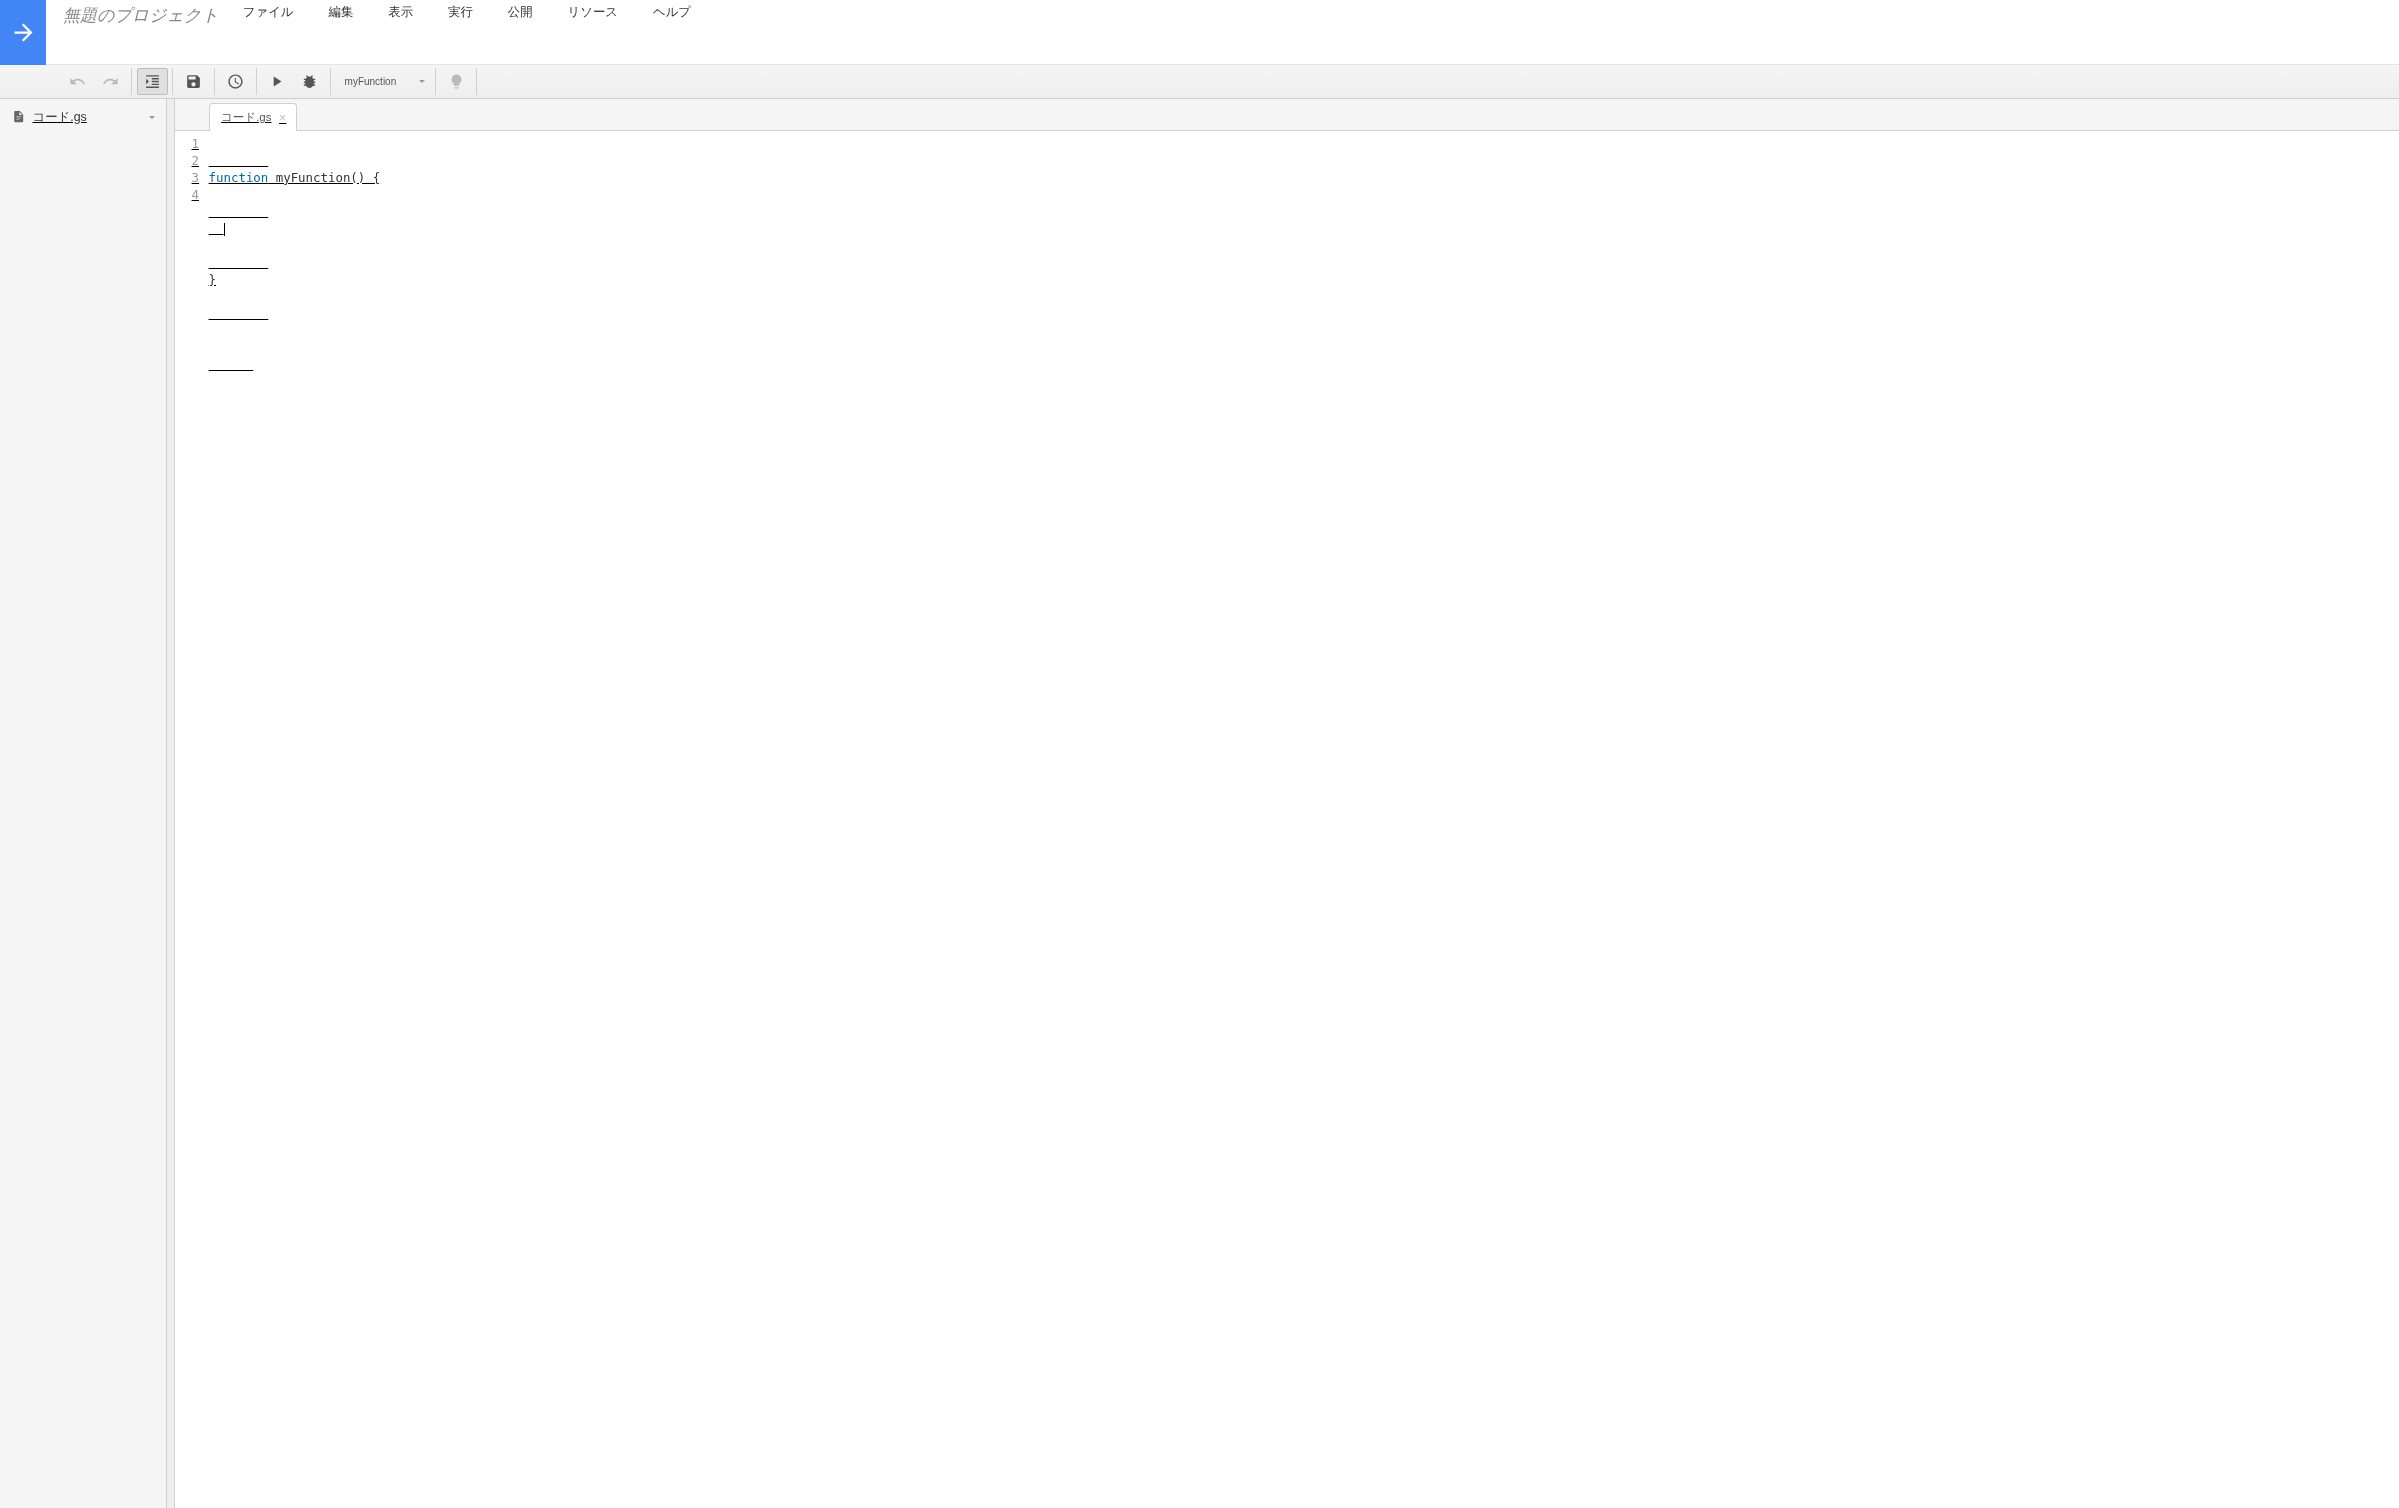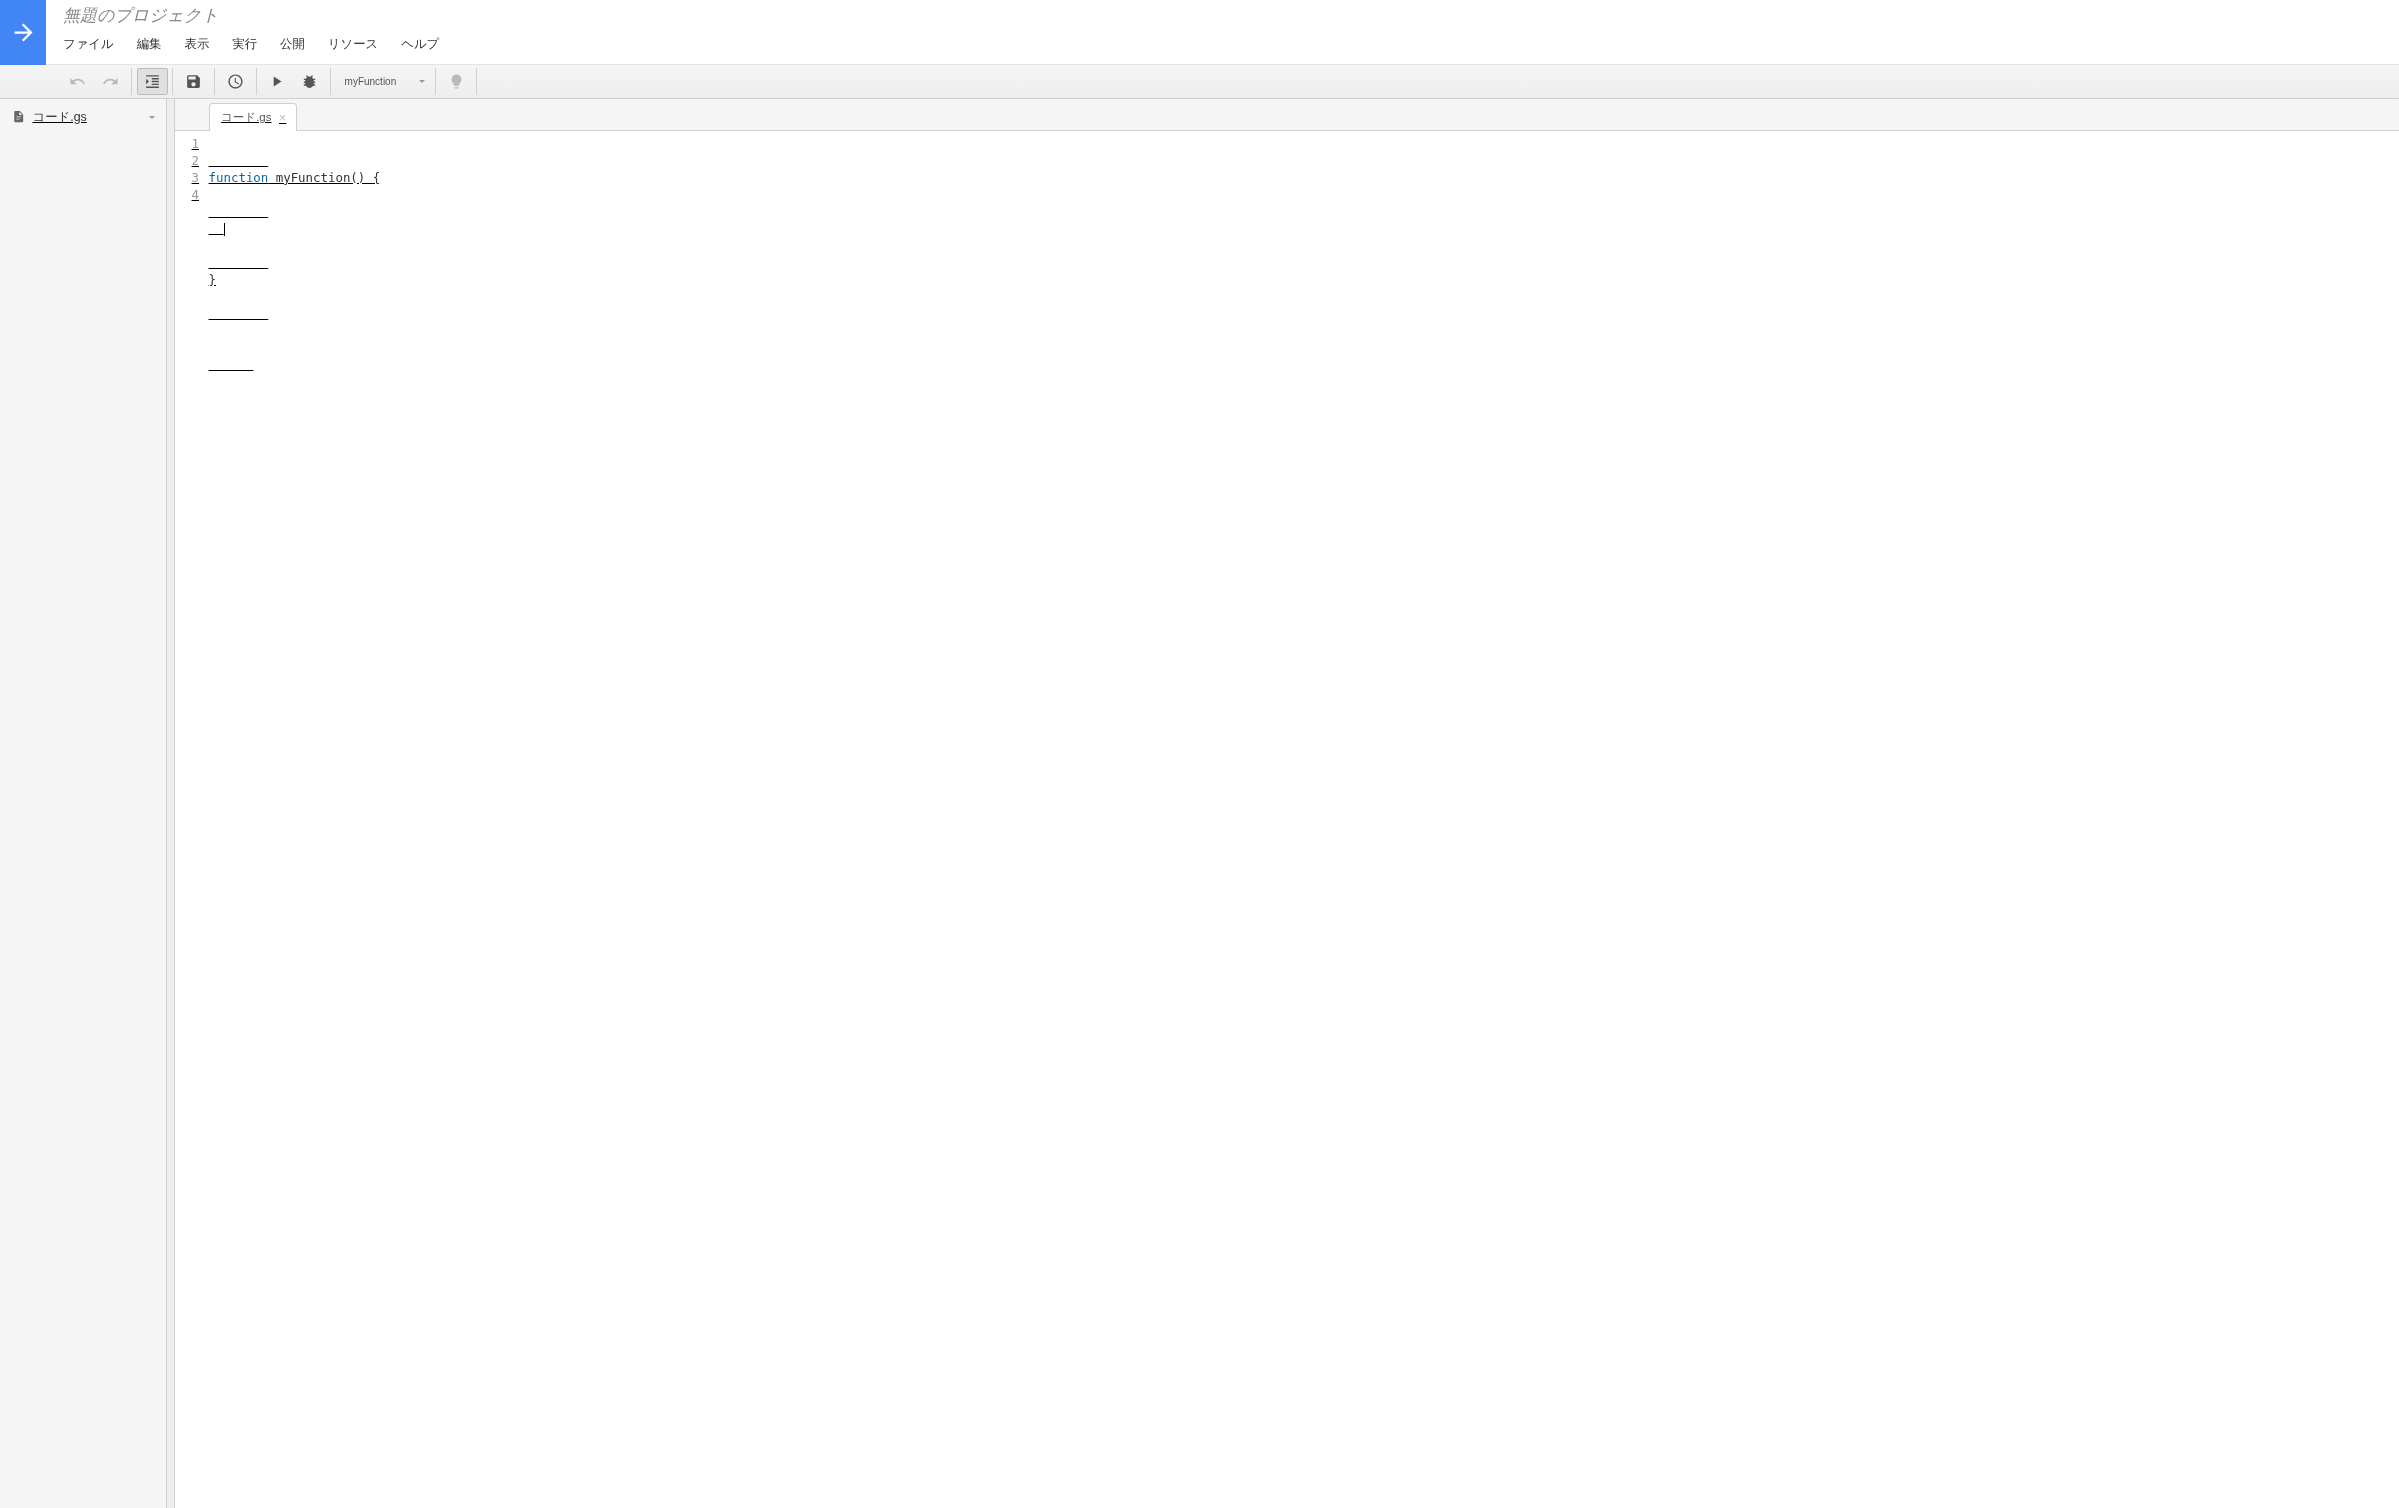--- a/index.html
+++ b/index.html
@@ -28,33 +28,34 @@
       flex-shrink: 0;
     }
     .logo svg {
       width: 27px;
       height: 27px;
       fill: white;
     }
     .header-right {
       padding-left: 17px;
       display: flex;
-      flex-direction: column;
-      justify-content: flex-start;
+      flex-direction: row;
+      justify-content: flex-end;
     }
     .project-title {
       font-size: 17px;
       font-style: italic;
       color: #888;
       margin-top: 3.8px;
       margin-bottom: 5.7px;
     }
     .menu-bar {
       display: flex;
-      gap: 0;
+      gap: 12px;
+      margin-left: 24px;
     }
     .menu-item {
       font-size: 12.4px;
       color: #333;
       padding: 3.8px 9.6px 3.8px 0;
       margin-right: 13.4px;
       cursor: pointer;
     }
     .toolbar {
       height: 34px;

